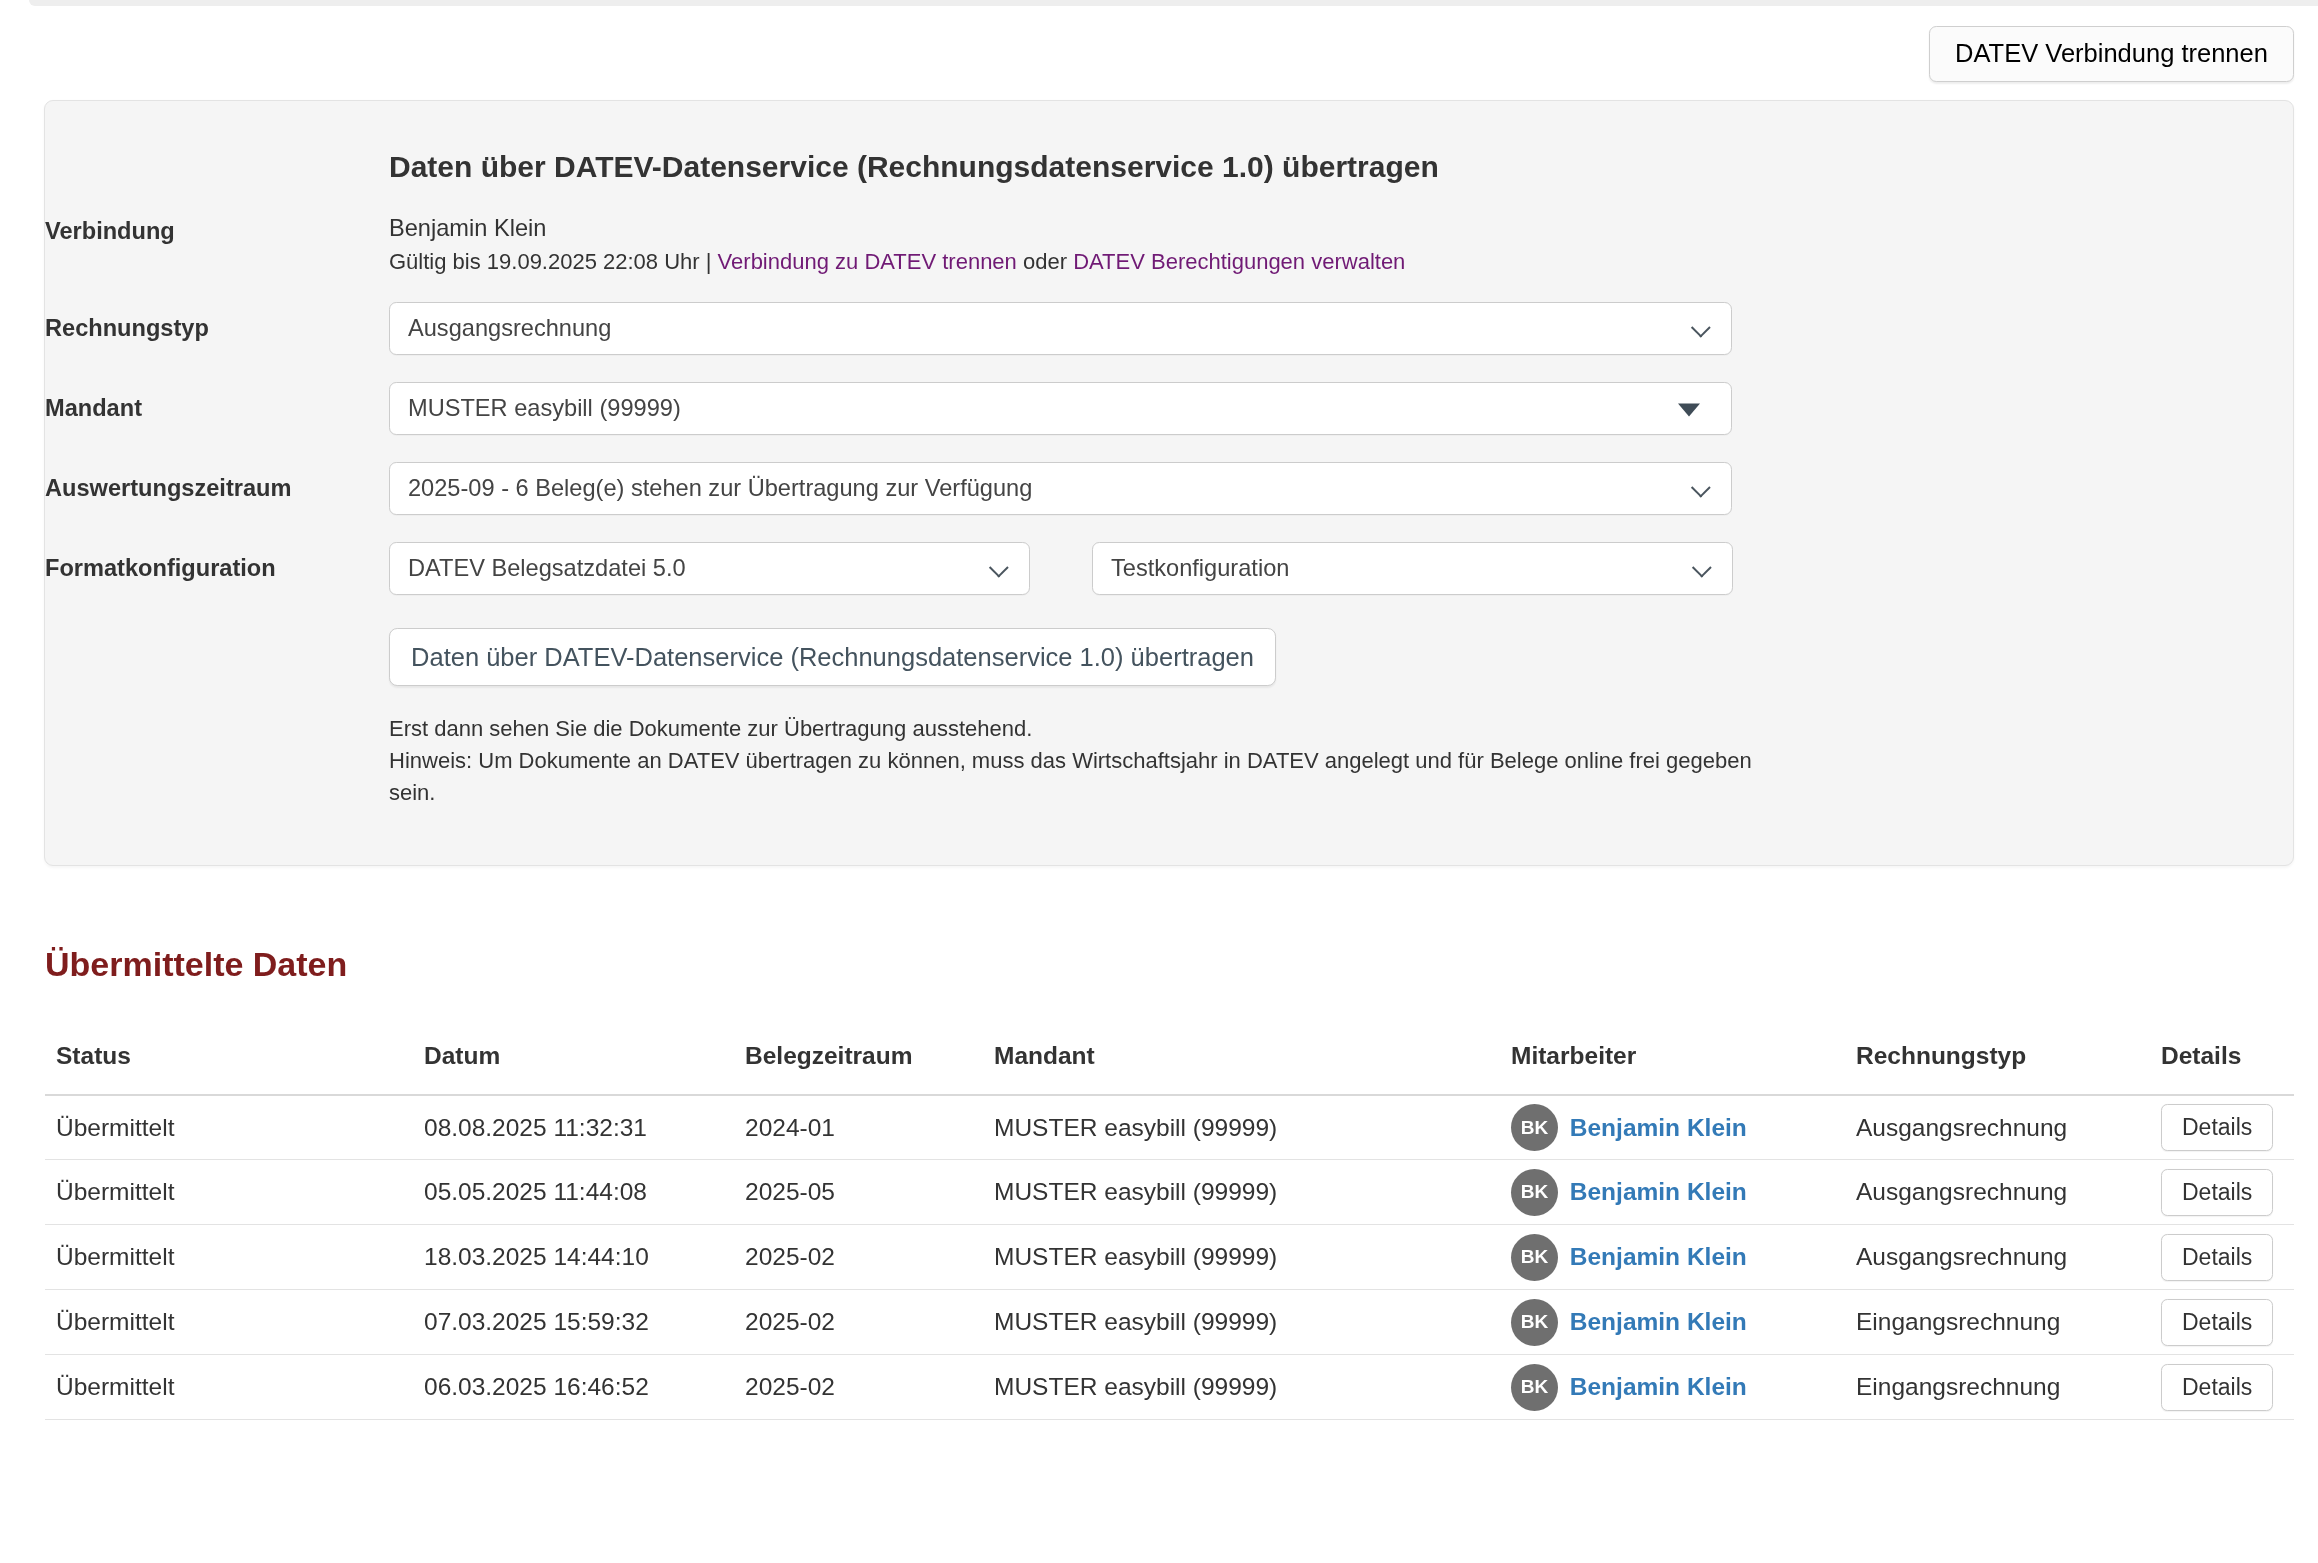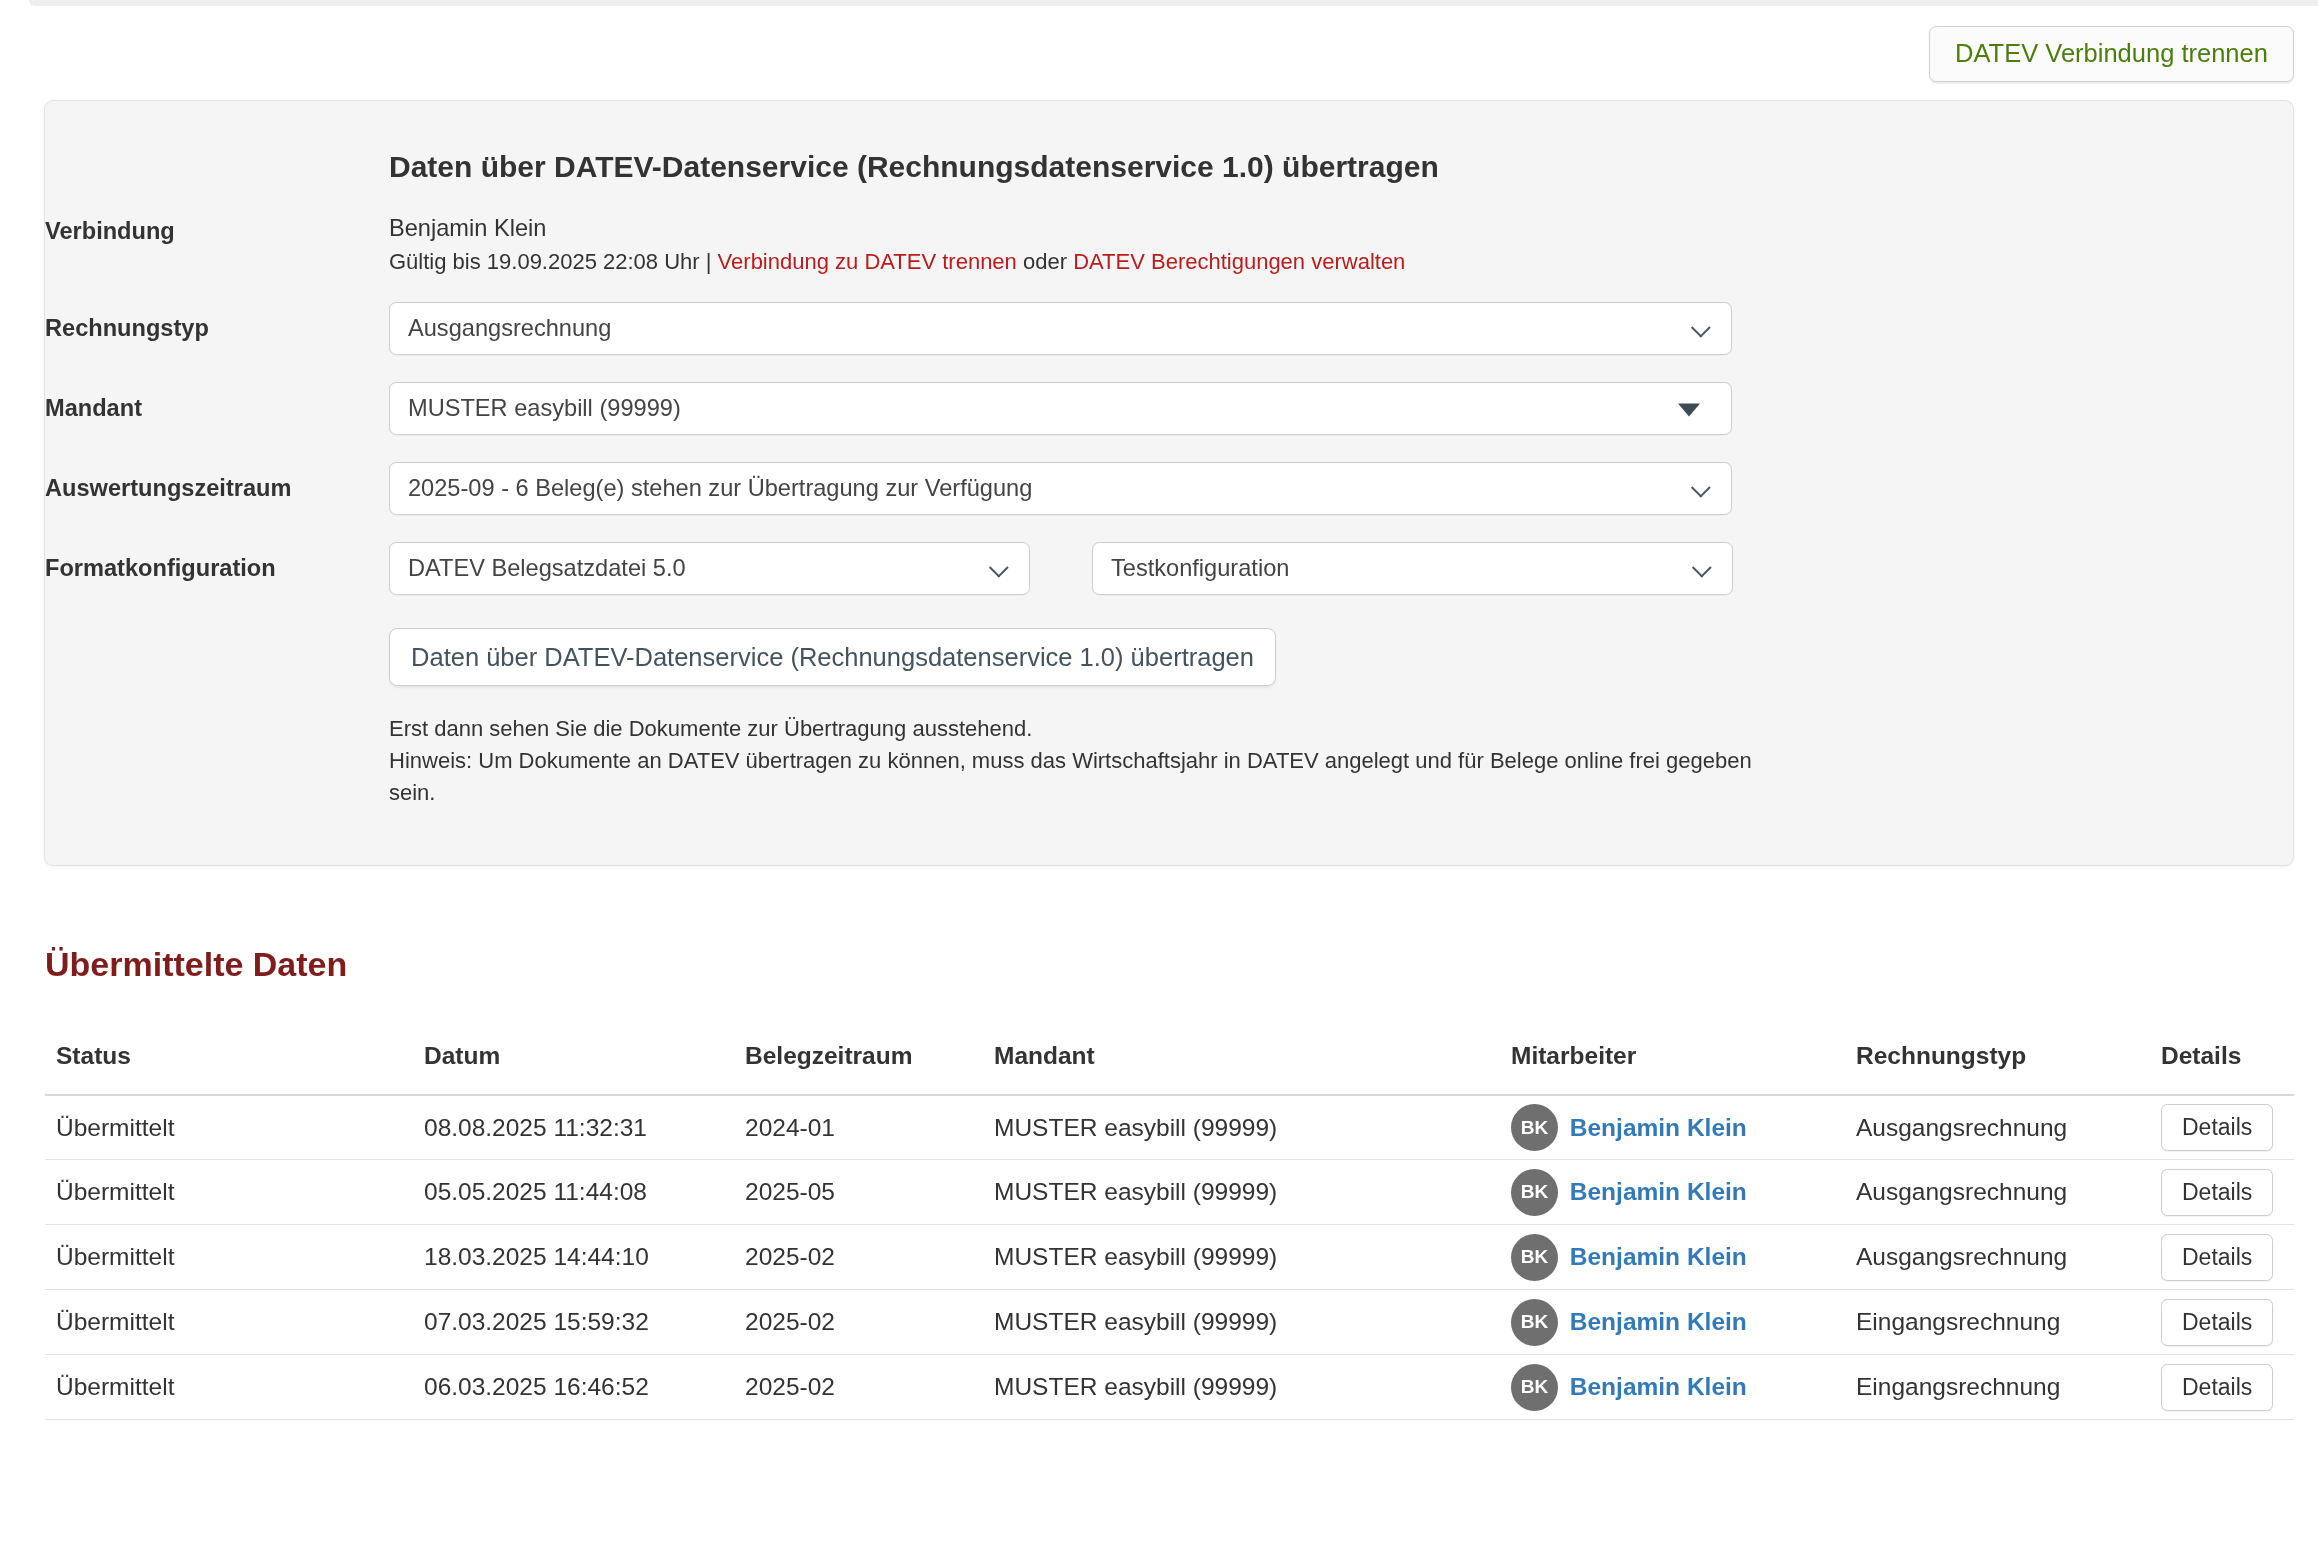--- a/index.html
+++ b/index.html
@@ -19,21 +19,21 @@
     position:absolute; top:0; left:29px; right:0; height:6.4px;
     background:#eeeeee;
     border-bottom-left-radius:7.3px;
   }
   .topbar {
     display:flex; justify-content:flex-end;
     padding:25.5px 23.6px 0 0;
   }
   .btn-disconnect {
     font-family:inherit;
-    font-size:25.5px; color:#4d7c0f;
+    font-size:25.5px; color:#000000;
     background:#fbfbfb;
     border:1.8px solid #cfcfcf;
     border-radius:7.3px;
     padding:12.7px 25.5px;
     box-shadow:0 1.8px 1.8px rgba(0,0,0,.07);
     cursor:pointer;
   }
   .panel {
     margin:18px 23.6px 0 44px;
     background:#f5f5f5;
@@ -50,21 +50,21 @@
   .form-row.first { margin-top:31px; align-items:flex-start; }
   .form-label {
     width:293px; text-align:left;
     font-size:23.6px; font-weight:bold; color:#333;
     flex:none;
   }
   .form-row.first .form-label { padding-top:2.7px; }
   .control-col { margin-left:51px; }
   .conn-name { font-size:23.6px; color:#333; }
   .conn-meta { margin-top:7.3px; font-size:22px; color:#333; }
-  .conn-meta a, .links-row a { color:#b91c1c; text-decoration:none; cursor:pointer; }
+  .conn-meta a, .links-row a { color:#701a75; text-decoration:none; cursor:pointer; }
   .select {
     position:relative;
     height:53px; width:1343px;
     background:#fff;
     border:1.8px solid #ccc;
     border-radius:7.3px;
     display:flex; align-items:center;
     padding:0 55px 0 18px;
     font-size:23.6px; color:#444;
     cursor:pointer;

